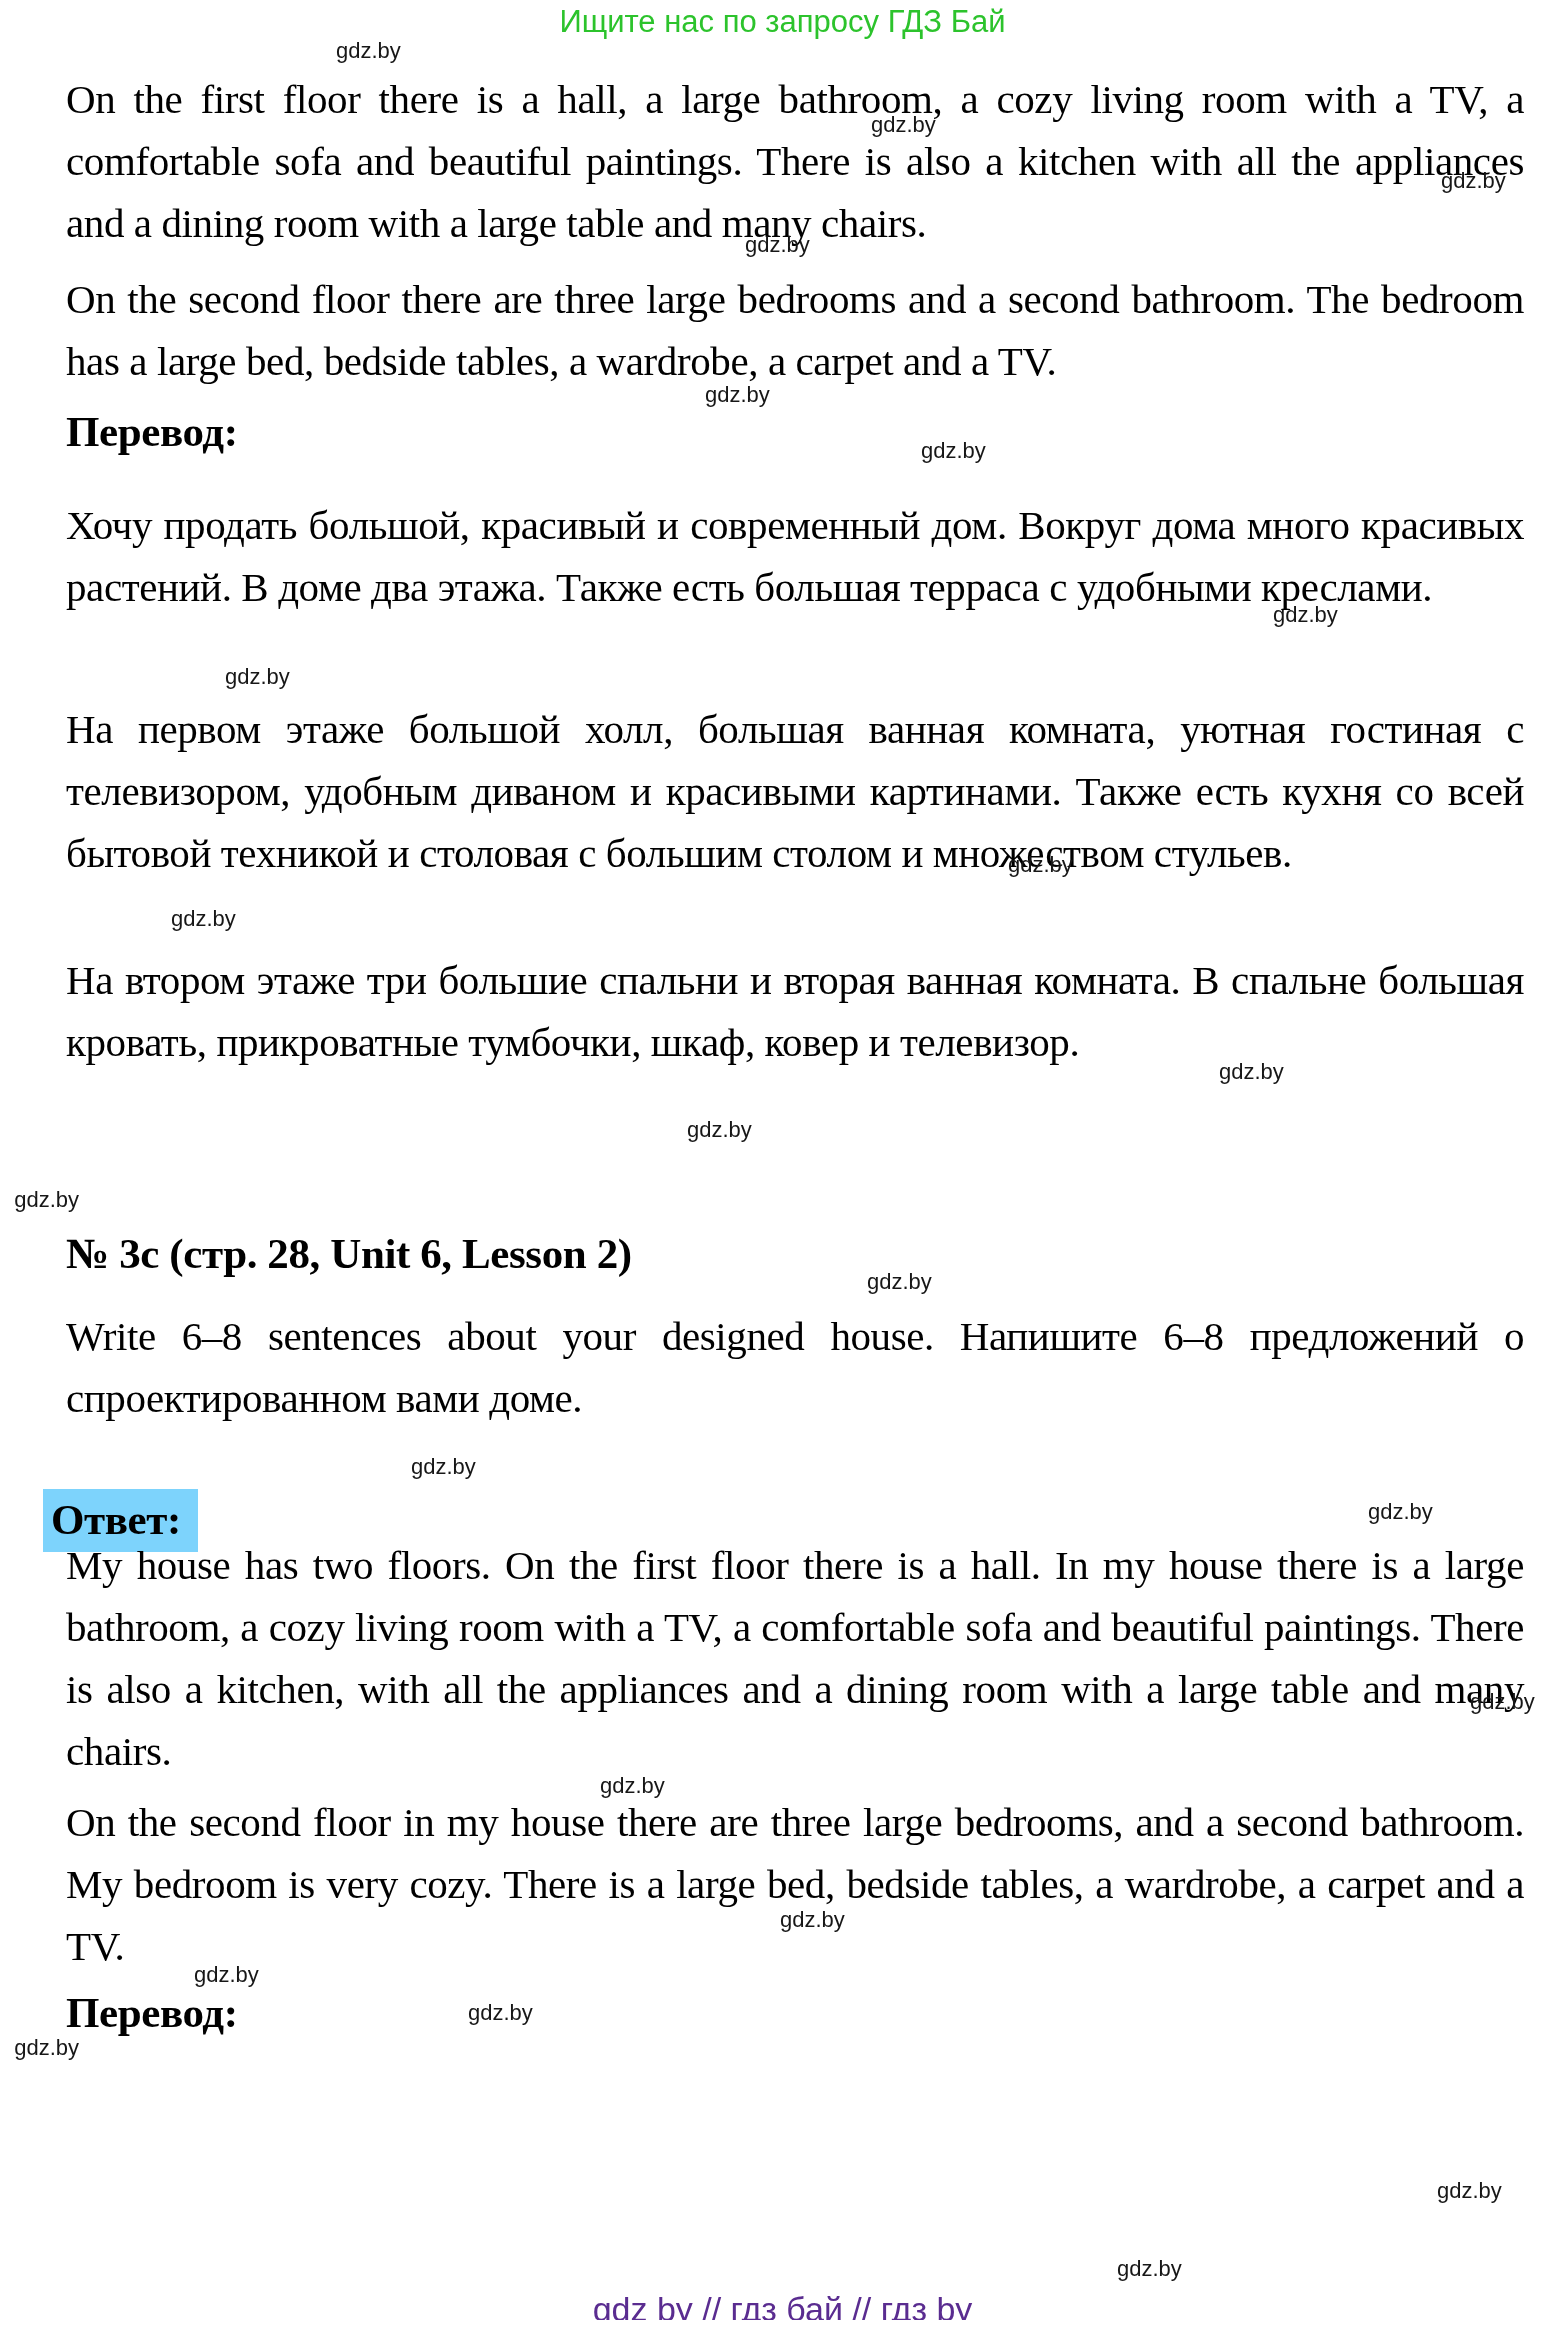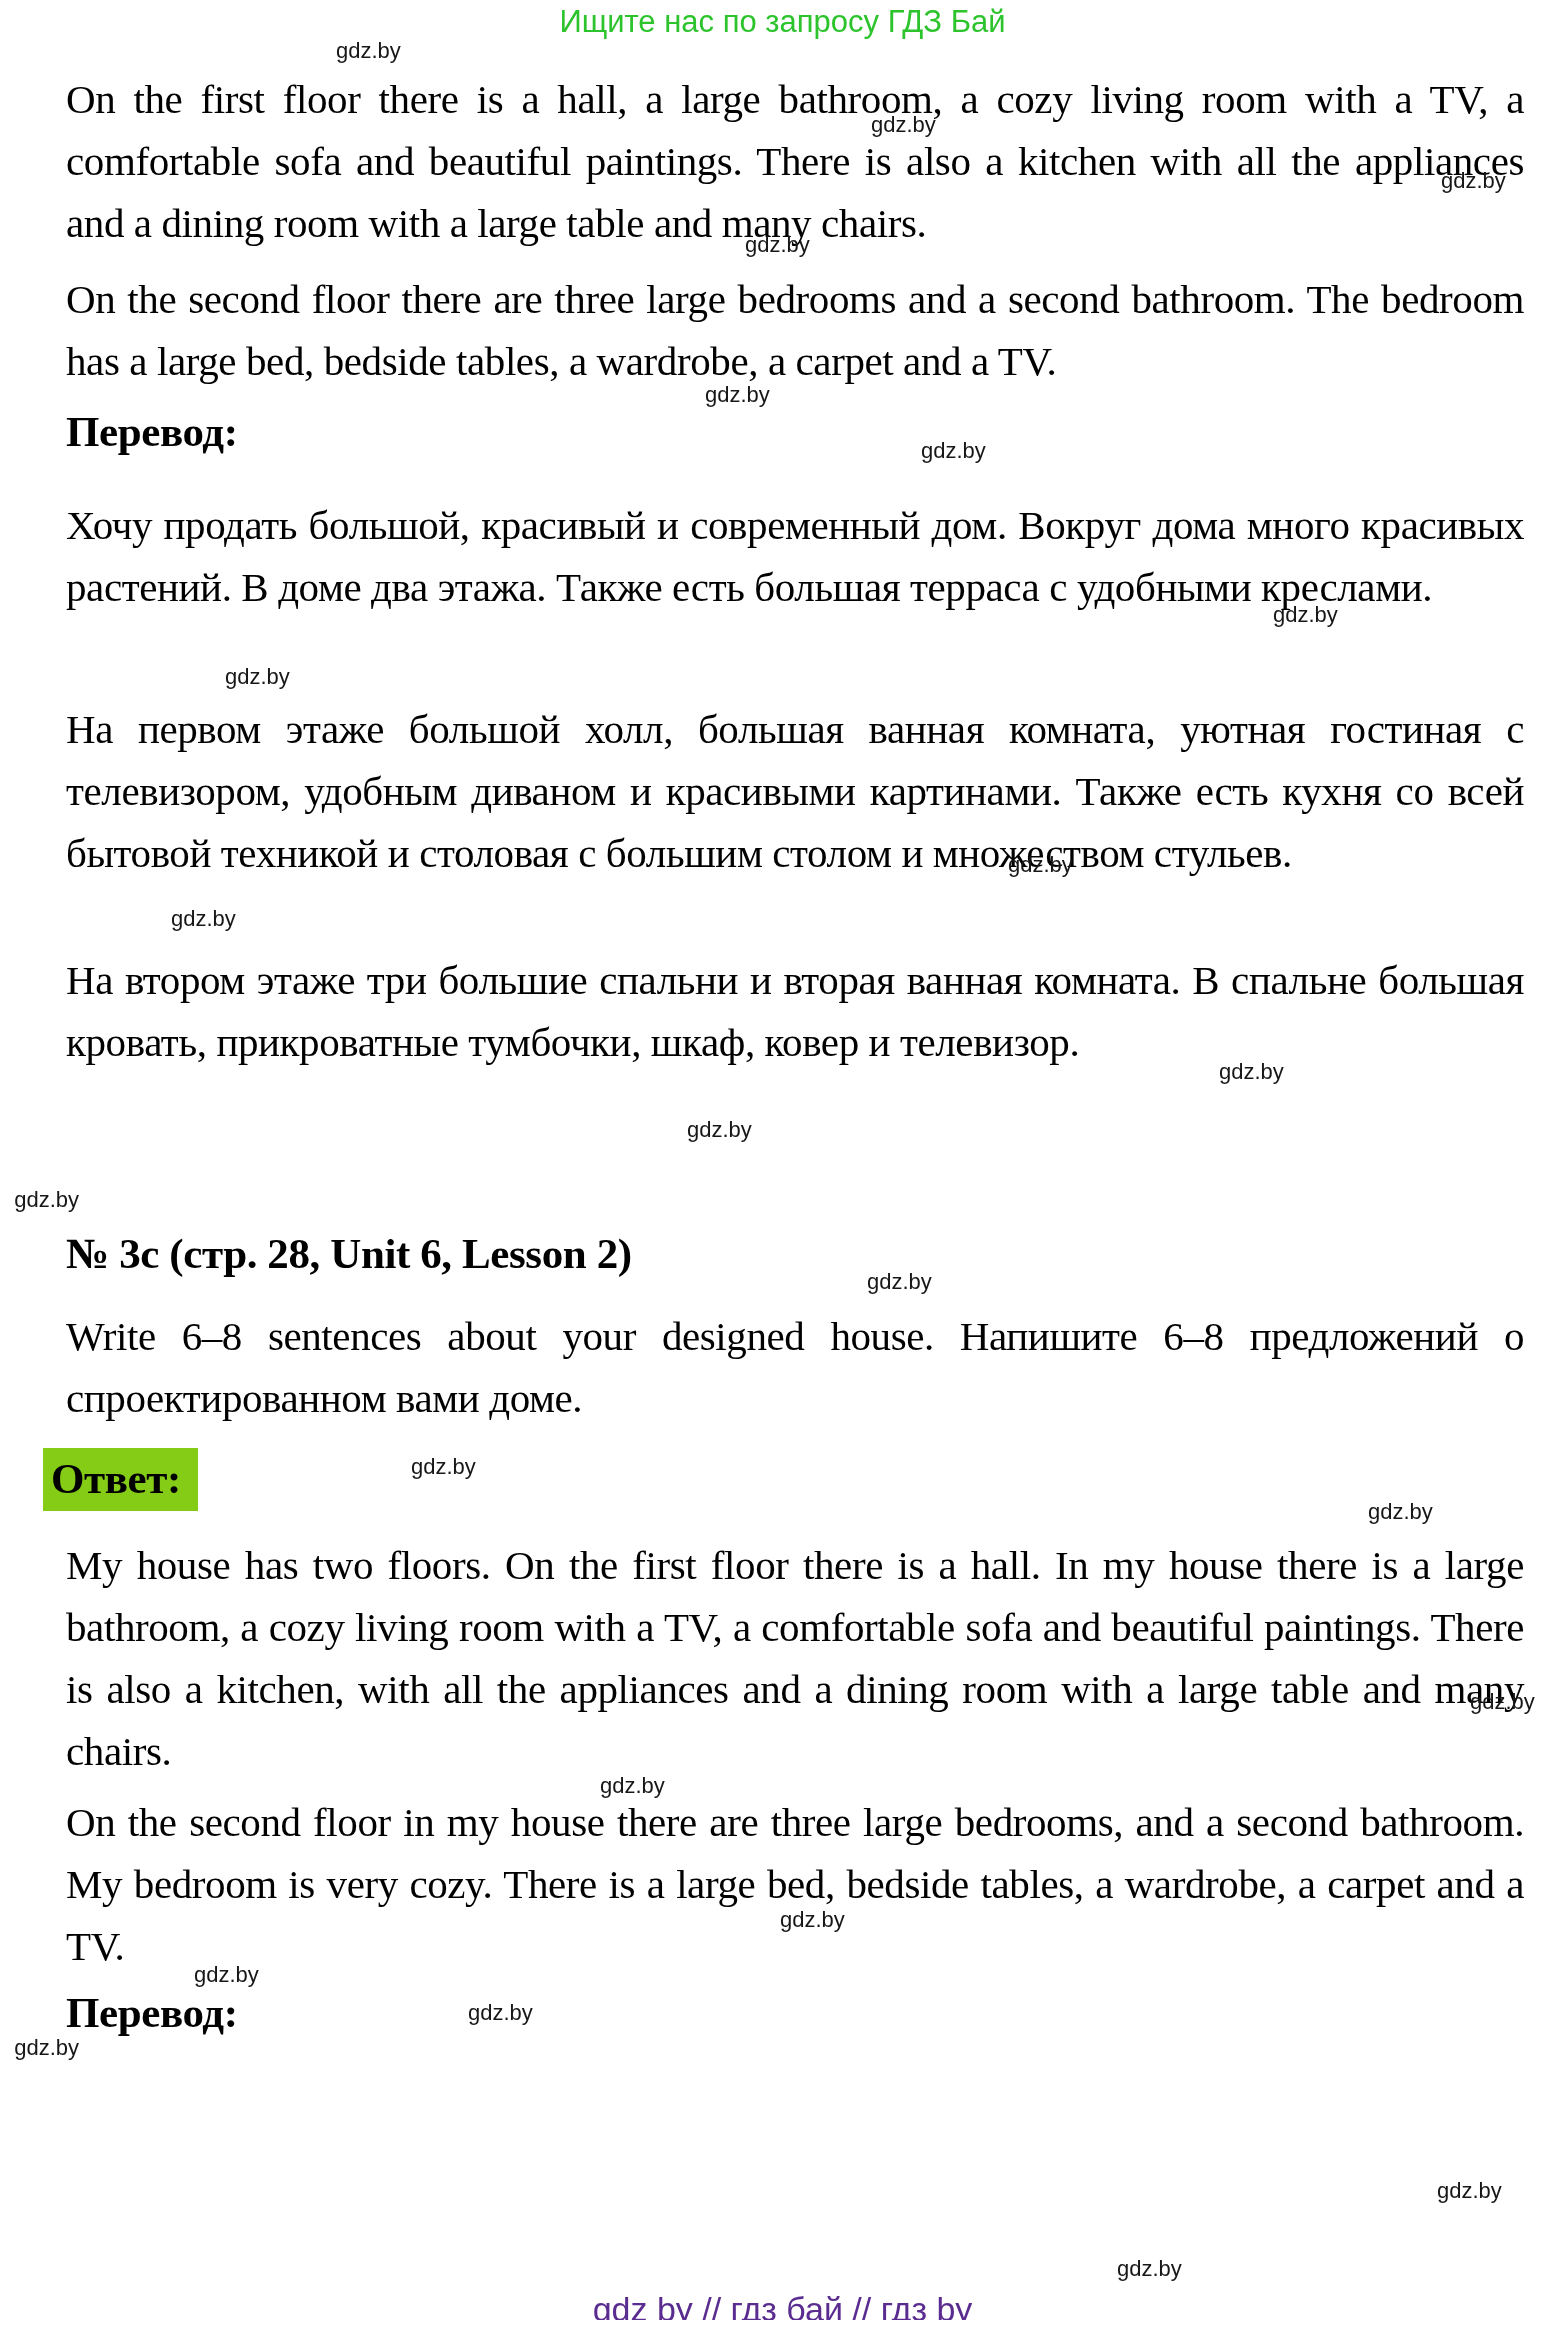--- a/index.html
+++ b/index.html
@@ -34,22 +34,23 @@
     position:absolute;
     left:66px;
     margin:0;
     font-size:43px;
     line-height:49px;
     font-weight:700;
     letter-spacing:-0.4px;
   }
   .answer-label{
     left:43px;
-    background:#84cc16;
+    background:#7dd3fc;
     padding:6.3px 17.4px 8px 8px;
+    margin-top:41px;
   }
   .ghost{
     text-shadow:0 -20.5px 0 rgba(0,0,0,0.08);
   }
   .wm{
     position:absolute;
     font-family:"Liberation Sans", sans-serif;
     font-size:22px;
     line-height:24px;
     color:#171717;

